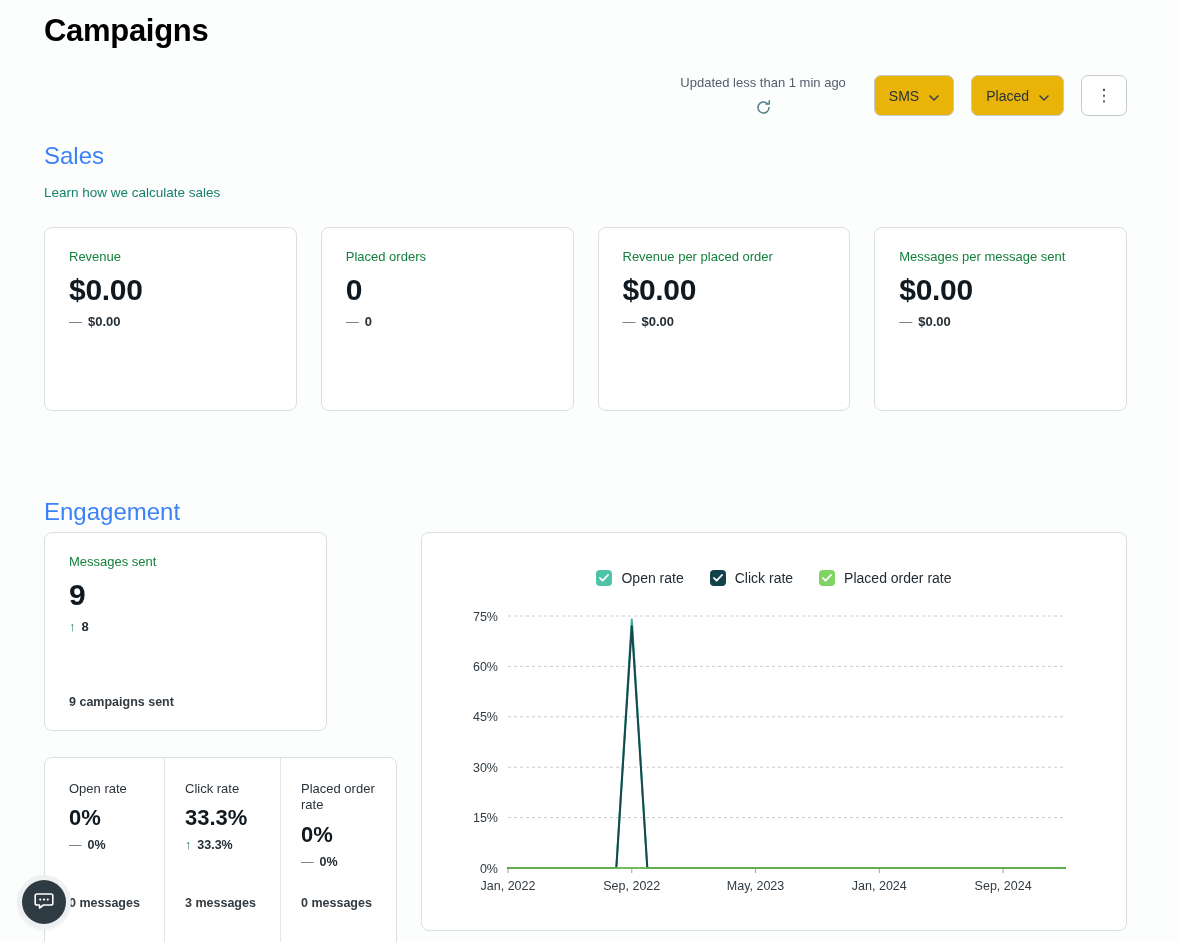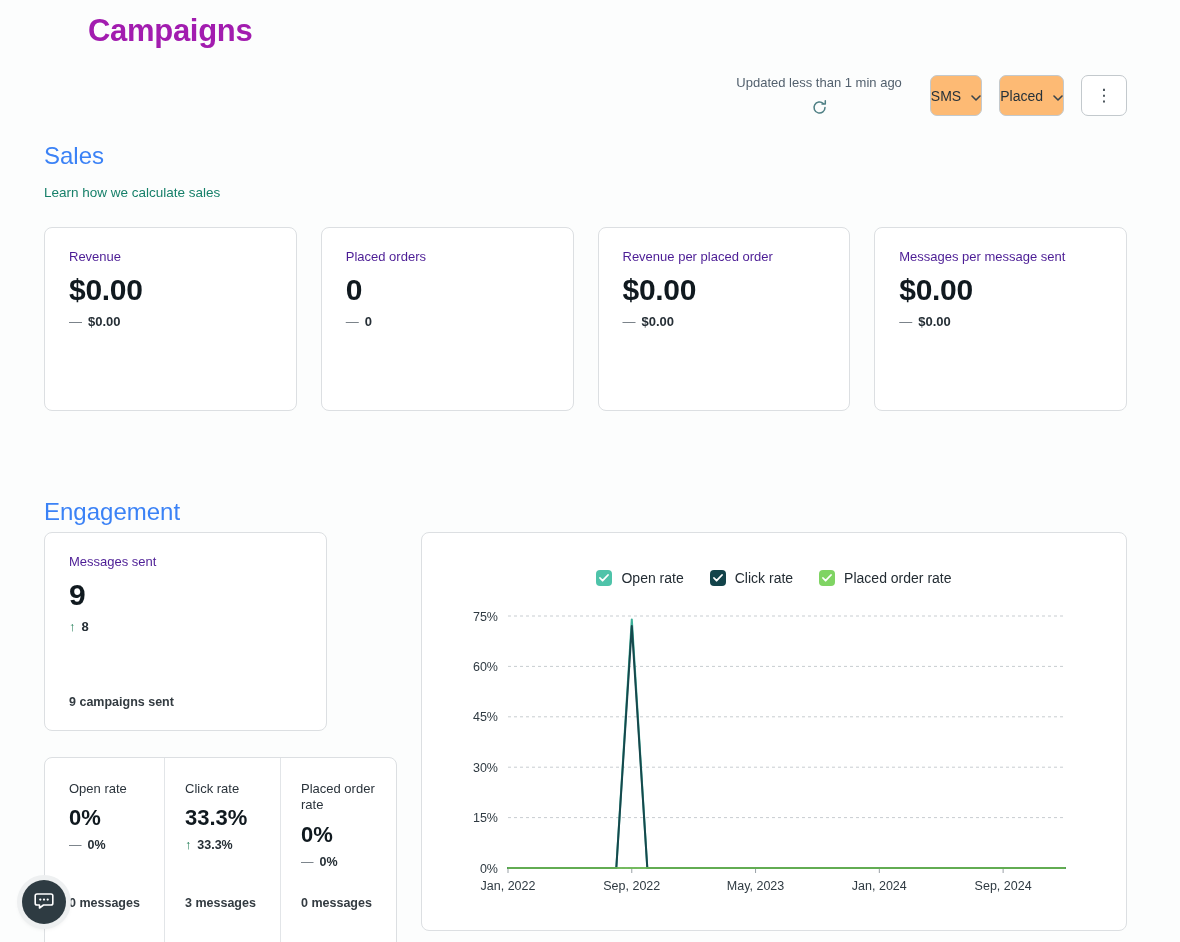--- a/index.html
+++ b/index.html
@@ -5,53 +5,53 @@
   * { box-sizing: border-box; margin: 0; padding: 0; }
   html,body { width:1180px; height:942px; overflow:hidden; }
   body {
     position: relative;
     background: #fcfdfd;
     font-family: "Liberation Sans", sans-serif;
     color: #1d252c;
   }
   .page-title {
     position:absolute; left:44px; top:13px;
-    font-size:31px; font-weight:700; color:#a21caf; letter-spacing:-0.3px;margin-left:44px;
+    font-size:31px; font-weight:700; color:#000000; letter-spacing:-0.3px;
   }
   
   .toolbar {
     position:absolute; top:75px; right:53px;
     display:flex; align-items:center;
   }
   .updated-wrap { display:flex; align-items:center; gap:9px; margin-right:28px;flex-direction:column; }
   .updated-text { font-size:13px; color:#53616e; }
   .icon-btn { background:none; border:none; cursor:pointer; display:flex; align-items:center; }
   .select {
-    height:41px; border:1px solid #c3c9cd; border-radius:7px; background:#fdba74;
-    display:flex; align-items:center; gap:10px; padding:0 0;
+    height:41px; border:1px solid #c3c9cd; border-radius:7px; background:#eab308;
+    display:flex; align-items:center; gap:10px; padding:0 14px;
     font-size:14px; color:#27323a; margin-left:17px; cursor:pointer;
     font-family:"Liberation Sans",sans-serif;
   }
   .kebab-btn {
     height:41px; width:46px; margin-left:17px; border:1px solid #c3c9cd; border-radius:7px;
     background:#fff; cursor:pointer; font-size:17px; color:#39444c; line-height:1;
   }
   
   .section-title { position:absolute; left:44px; font-size:24px; font-weight:400; color:#3b82f6; }
   .sales-title { top:142px; }
   .sales-link {
     position:absolute; left:44px; top:185px; font-size:13.5px; color:#17806a;
     text-decoration:none; cursor:pointer;
   }
   .engagement-title { top:498px; }
   
   .card { background:#fff; border:1px solid #dcdfe2; border-radius:8px; }
   .sales-cards { position:absolute; left:44px; right:53px; top:227px; height:184px; display:flex; gap:24px; }
   .sales-cards .card { flex:1; padding:21px 24px; }
-  .metric-label { font-size:13px; color:#4c1d95; }
+  .metric-label { font-size:13px; color:#15803d; }
   .metric-value { font-size:30px; font-weight:700; color:#10191f; margin-top:9px; letter-spacing:-0.3px; }
   .delta-row { margin-top:7px; font-size:13px; display:flex; align-items:center; gap:6px; }
   .delta-symbol { color:#6a737b; }
   .delta-symbol.up { color:#1b7a52; font-weight:700; }
   .delta-value { color:#262f36; font-weight:600; }
   
   .messages-card { position:absolute; left:44px; top:532px; width:283px; height:199px; padding:21px 24px; display:flex; flex-direction:column; }
   .card-footer { margin-top:auto; font-size:12.5px; font-weight:600; color:#333b41; }
   
   .rates-card { position:absolute; left:44px; top:757px; width:353px; height:200px; display:flex; }

